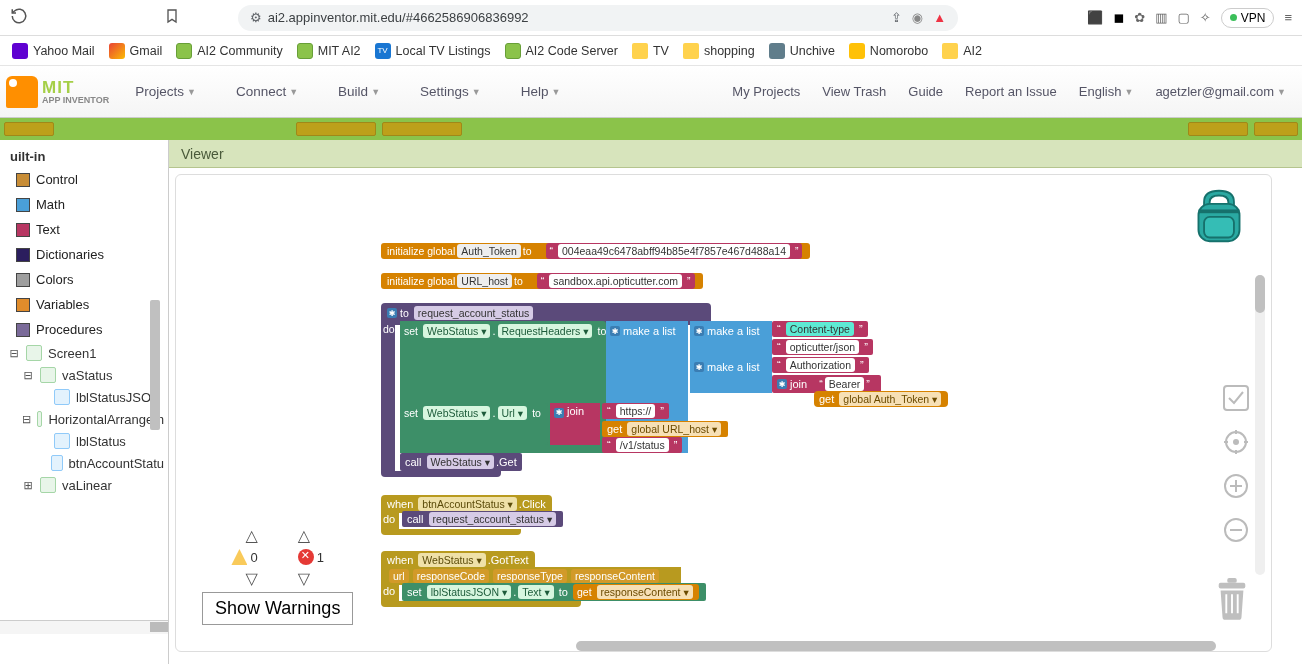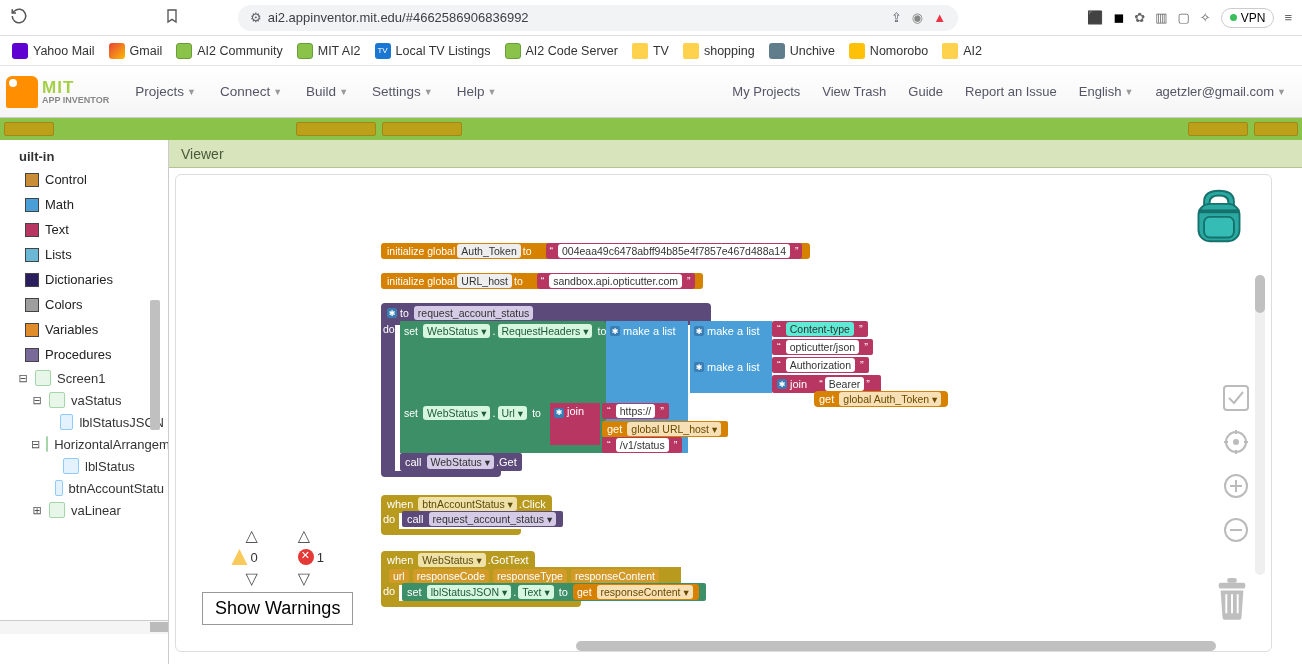--- a/index.html
+++ b/index.html
@@ -21,30 +21,30 @@
 .favicon.folder{background:#ffd24d;border-radius:2px}
 .favicon.puzzle{background:#607d8b}
 .favicon.nomo{background:#ffc107}
 .ai2-header{height:52px;display:flex;align-items:center;background:linear-gradient(#fff,#f5f5f5);border-bottom:1px solid #ccc;padding:0 6px}
 .logo{display:flex;align-items:center;gap:4px;margin-right:16px}
 .logo .bee{width:32px;height:32px;background:#ff8f00;border-radius:6px 6px 2px 2px;position:relative}
 .logo .bee::before{content:"";position:absolute;top:3px;left:3px;width:8px;height:8px;border-radius:50%;background:#fff}
 .logo-text{display:flex;flex-direction:column;line-height:1}
 .logo-text .mit{font-size:17px;font-weight:bold;color:#a5cf47;letter-spacing:1px}
 .logo-text .ai{font-size:9px;font-weight:bold;color:#888}
-.menu{display:flex;gap:4px}
+.menu{display:flex;gap:20px}
 .menu-item{padding:6px 10px;color:#556;font-size:13.5px;display:flex;align-items:center;gap:3px;cursor:pointer}
 .menu-item .caret{font-size:9px;color:#999}
 .menu-right{margin-left:auto;display:flex;gap:2px}
 .menu-right .menu-item{font-size:13px}
 .greenbar{height:22px;background:#8bc34a;display:flex;align-items:center;padding:0 4px;gap:6px}
 .greenbar .seg{height:14px;border-radius:2px}
 .content{display:flex;height:526px;position:relative}
 .palette{width:169px;background:#fff;border-right:1px solid #ccc;display:flex;flex-direction:column}
-.palette-scroll{overflow-y:auto;overflow-x:hidden;height:480px;padding:6px 0 0 13px;font-size:13px}
+.palette-scroll{overflow-y:auto;overflow-x:hidden;height:480px;padding:6px 0 0 4px;font-size:13px}
 .scroll-thumb{position:absolute;left:150px;top:160px;width:10px;height:130px;background:#c0c0c0;border-radius:2px}
 .palette .hdr{padding:3px 6px;font-weight:bold;color:#333}
 .palette .cat{padding:5px 4px 5px 12px;display:flex;align-items:center;gap:6px;cursor:pointer;color:#222}
 .palette .sq{width:14px;height:14px;border:1px solid #444}
 .palette .expander{width:12px;text-align:center;color:#555;font-size:11px}
 .palette .comp{padding:3px 4px 3px 24px;display:flex;align-items:center;gap:6px;color:#333}
 .palette .comp .cicon{width:16px;height:16px;border-radius:2px}
 .cicon.screen{background:#e8f5e9;border:1px solid #a5d6a7}
 .cicon.va{background:#e8f5e9;border:1px solid #a5d6a7}
 .cicon.lbl{background:#e3f2fd;border:1px solid #90caf9}
@@ -237,21 +237,20 @@
   <div class="seg" style="width:44px;background:#bda01a;border:1px solid #a08818"></div>
 </div>
 
 <div class="content">
   <div class="palette">
     <div class="palette-scroll" id="palette-scroll">
         <div class="hdr">uilt-in</div>
         <div class="cat"><span class="sq" style="background:#c88d36"></span>Control</div>
         <div class="cat"><span class="sq" style="background:#4a9fd8"></span>Math</div>
         <div class="cat"><span class="sq" style="background:#b73662"></span>Text</div>
-        <div class="cat"><span class="sq" style="background:#6bb8d6"></span>Lists</div>
         <div class="cat"><span class="sq" style="background:#2b1e5e"></span>Dictionaries</div>
         <div class="cat"><span class="sq" style="background:#9e9e9e"></span>Colors</div>
         <div class="cat"><span class="sq" style="background:#e08c2b"></span>Variables</div>
         <div class="cat"><span class="sq" style="background:#7a6a99"></span>Procedures</div>
         <div class="comp" style="padding-left:4px"><span class="expander">⊟</span><span class="cicon screen"></span>Screen1</div>
         <div class="comp" style="padding-left:18px"><span class="expander">⊟</span><span class="cicon va"></span>vaStatus</div>
         <div class="comp" style="padding-left:32px"><span class="expander"></span><span class="cicon lbl"></span>lblStatusJSON</div>
         <div class="comp" style="padding-left:18px"><span class="expander">⊟</span><span class="cicon ha"></span>HorizontalArrangem</div>
         <div class="comp" style="padding-left:32px"><span class="expander"></span><span class="cicon lbl"></span>lblStatus</div>
         <div class="comp" style="padding-left:32px"><span class="expander"></span><span class="cicon btn"></span>btnAccountStatu</div>

